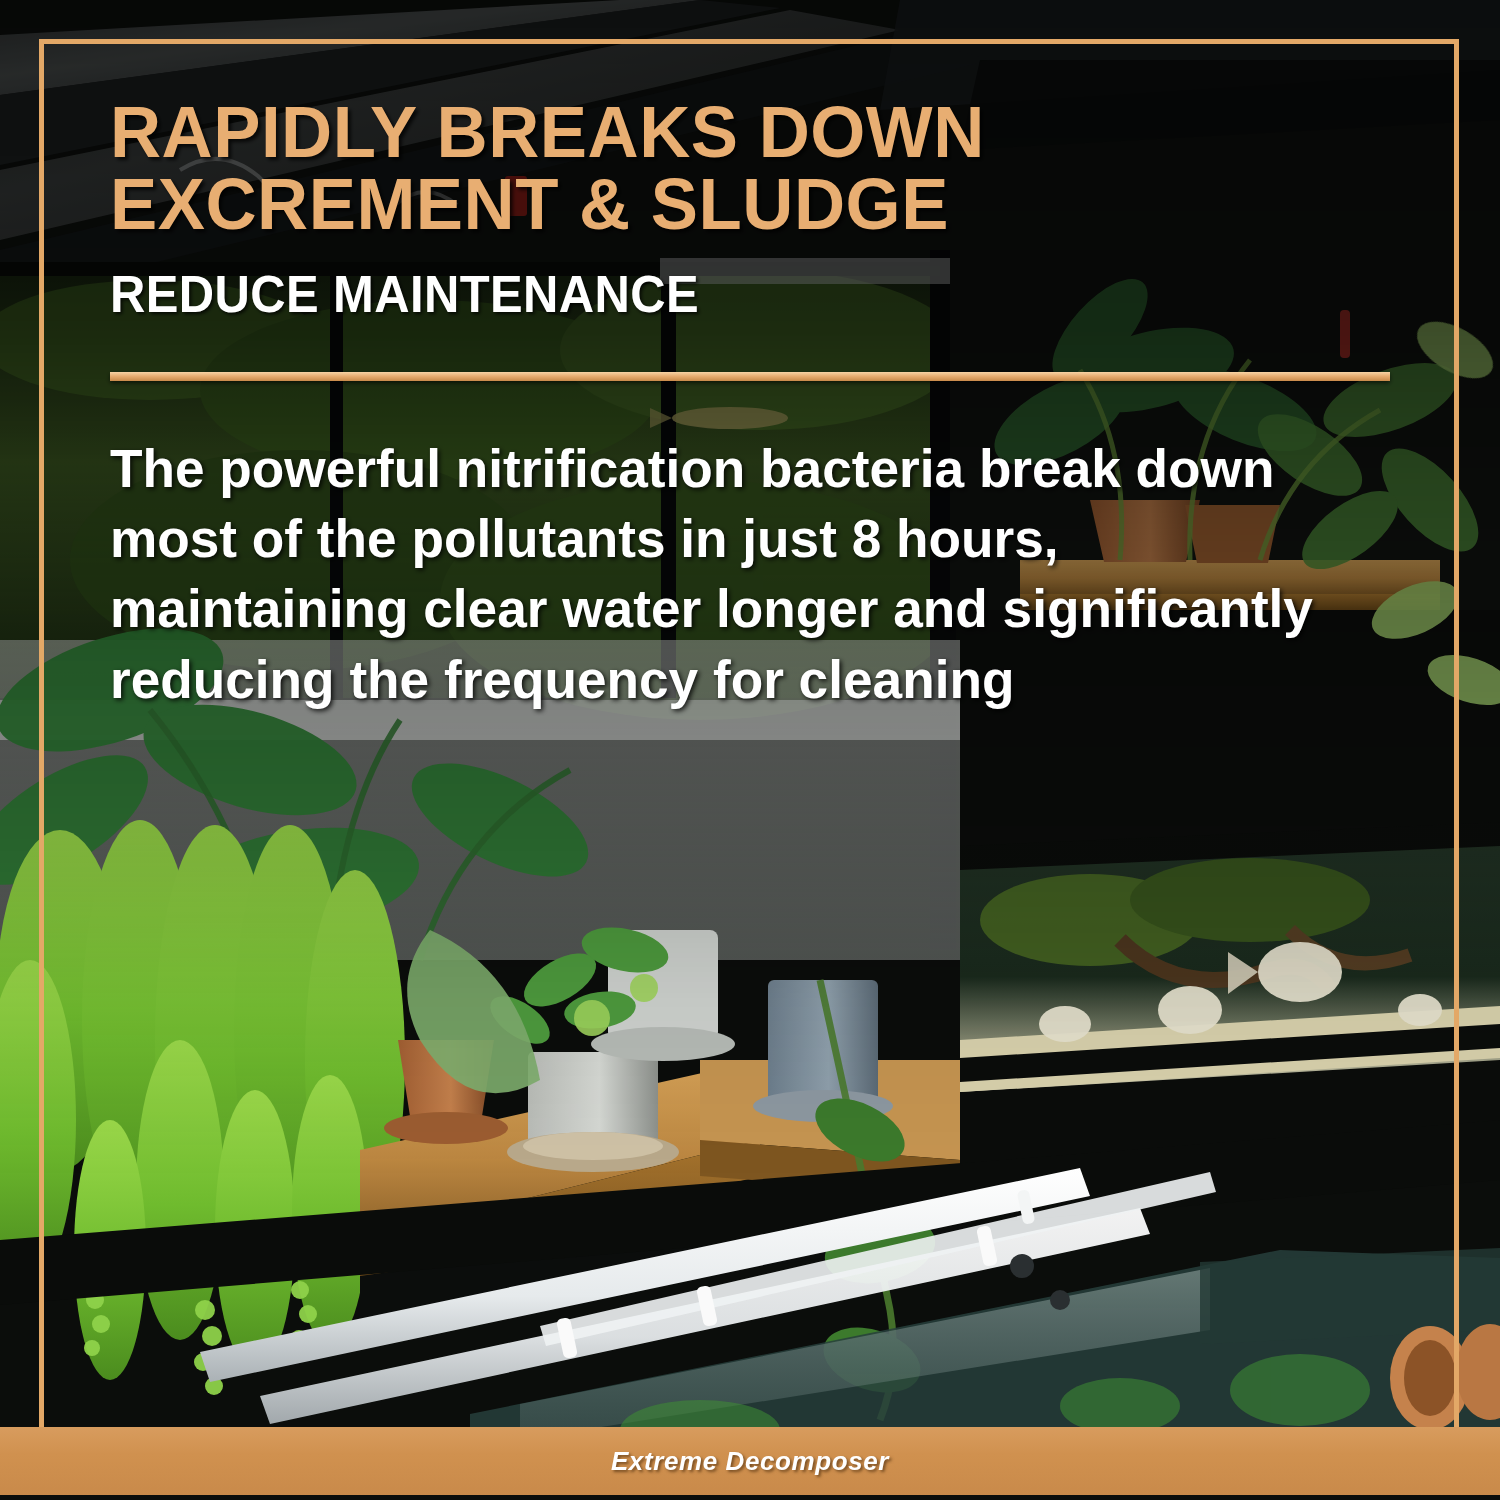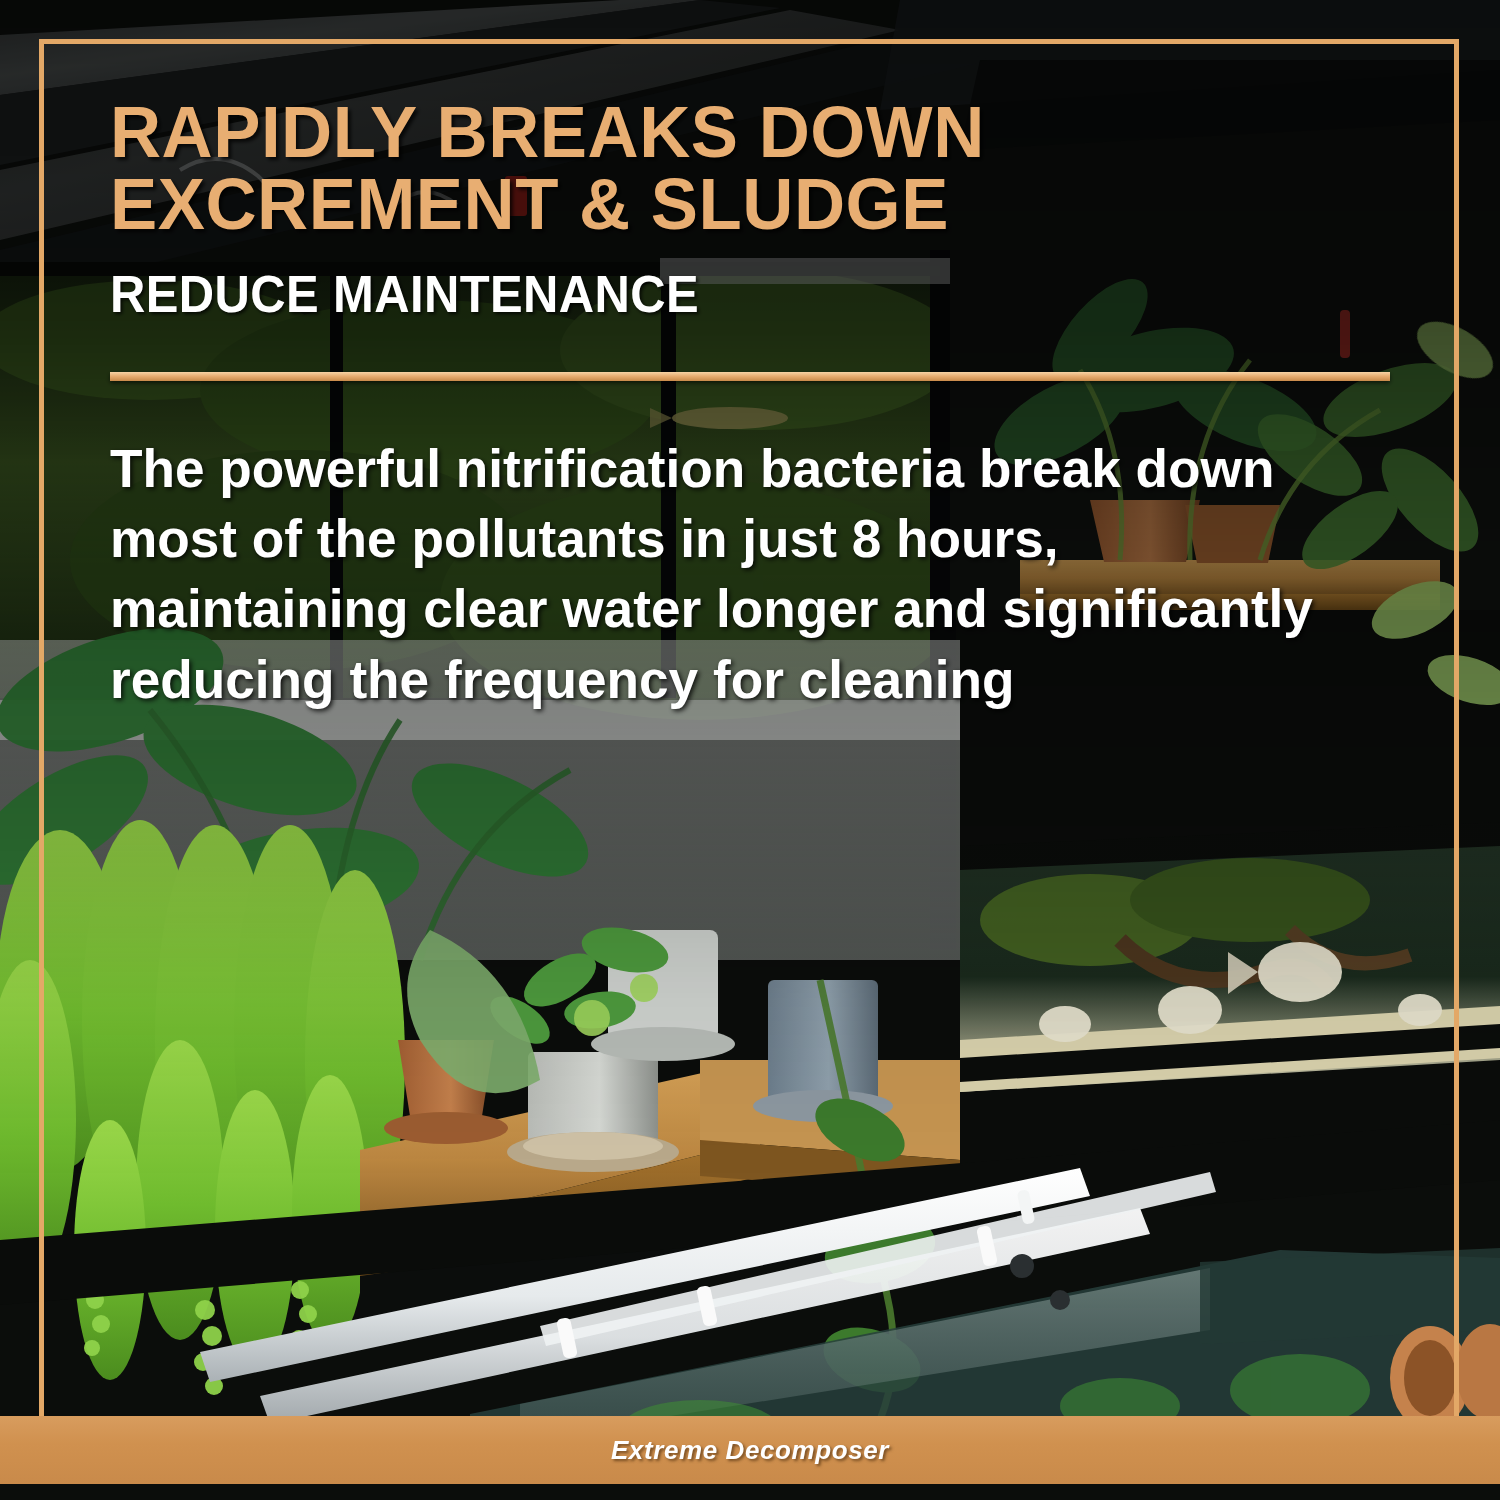--- a/index.html
+++ b/index.html
@@ -101,21 +101,21 @@
     width: 1270px;
     text-shadow: 2px 2px 5px rgba(0,0,0,0.85);
     transform: scaleX(0.985);
     transform-origin: left top;
   }
 
   
   .footer {
     position: absolute;
     left: 0;
-    bottom: 16px;
+    bottom: 5px;
     width: 1500px;
     height: 68px;
     background: linear-gradient(180deg, #D89C5E 0%, #D0914F 40%, #C98A4A 100%);
     display: flex;
     align-items: center;
     justify-content: center;
     text-align: center;
   }
   .footer-label {
     color: #ffffff;

